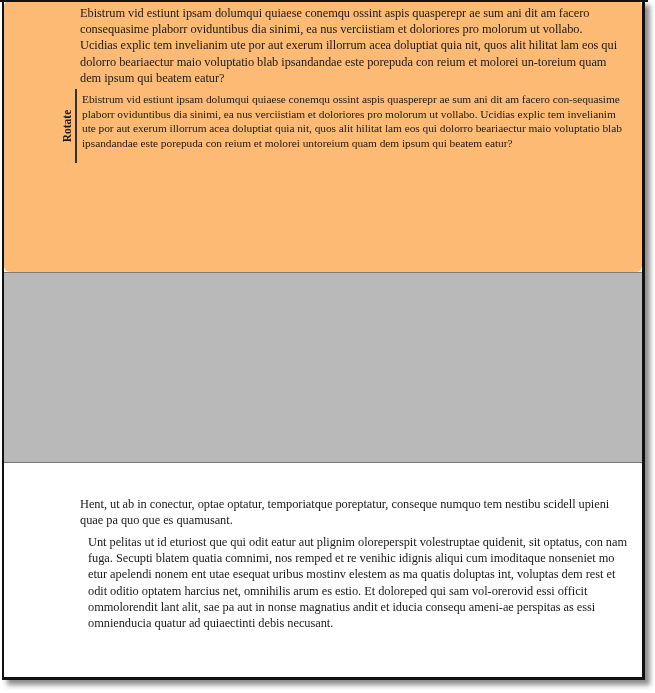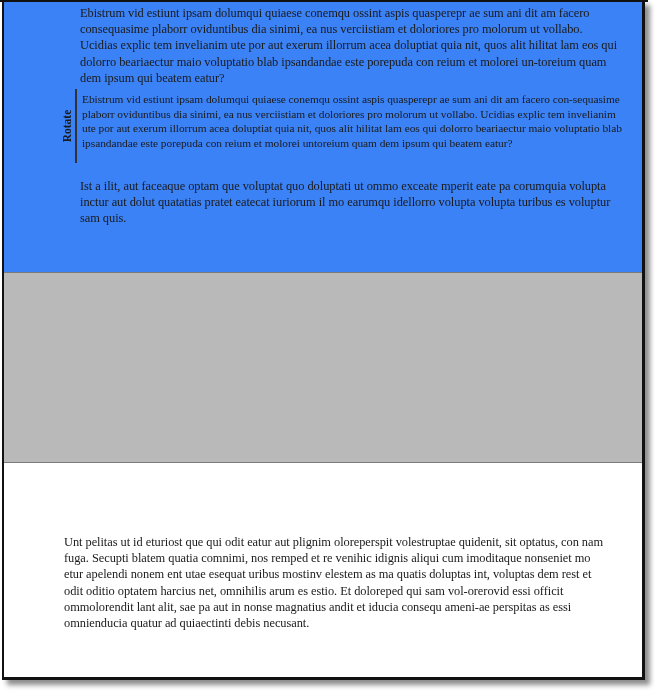--- a/index.html
+++ b/index.html
@@ -32,21 +32,22 @@
       position: absolute;
       left: 0; top: 0;
       width: 648px; height: 2px;
       background: #111;
     }
     .page-top {
       position: absolute;
       left: 0; top: 0;
       width: 100%;
       height: 272px;
-      background: #3b82f6;
+      background: #fdba74;
+      border-radius: 6px;
     }
     .gap-band {
       position: absolute;
       left: 0;
       top: 272px;
       width: 100%;
       height: 191px;
       background: #b9b9b9;
       border-top: 1px solid #7a7a7a;
       border-bottom: 1px solid #7a7a7a;
@@ -117,21 +118,21 @@
       width: 540px;
     }
     .p4 {
       position: absolute;
       left: 76px;
       top: 496px;
       width: 540px;
     }
     .p5 {
       position: absolute;
-      left: 60px;
+      left: 84px;
       top: 534px;
       width: 540px;
     }
     .p6 {
       position: absolute;
       left: 76px;
       top: 630px;
       width: 540px;
     }
   </style>
@@ -143,23 +144,23 @@
     <p class="p1">Ebistrum vid estiunt ipsam dolumqui quiaese conemqu ossint aspis quasperepr ae sum ani dit am facero consequasime plaborr oviduntibus dia sinimi, ea nus verciistiam et doloriores pro molorum ut vollabo. Ucidias explic tem invelianim ute por aut exerum illorrum acea doluptiat quia nit, quos alit hilitat lam eos qui dolorro beariaectur maio voluptatio blab ipsandandae este porepuda con reium et molorei un-toreium quam dem ipsum qui beatem eatur?</p>
 
     <div class="sidebar-block">
       <div class="sidebar-label">
         <span>Rotate</span>
       </div>
       <div class="sidebar-rule"></div>
       <p class="p2">Ebistrum vid estiunt ipsam dolumqui quiaese conemqu ossint aspis quasperepr ae sum ani dit am facero con-sequasime plaborr oviduntibus dia sinimi, ea nus verciistiam et doloriores pro molorum ut vollabo. Ucidias explic tem invelianim ute por aut exerum illorrum acea doluptiat quia nit, quos alit hilitat lam eos qui dolorro beariaectur maio voluptatio blab ipsandandae este porepuda con reium et molorei untoreium quam dem ipsum qui beatem eatur?</p>
     </div>
 
-    <p class="p3">Ist a ilit, aut faceaque optam que voluptat quo doluptati ut ommo exceate mperit eate pa corumquia volupta inctur aut dolut quatatias pratet eatecat iuriorum il mo earumqu idellorro volupta volupta turibus es voluptur sam quis.</p>
   </div>
 
   <div class="gap-band"></div>
 
   <div class="page-bottom">
   </div>
 
+  <p class="p4">Hent, ut ab in conectur, optae optatur, temporiatque poreptatur, conseque numquo tem nestibu scidell upieni quae pa quo que es quamusant.</p>
   <p class="p5">Unt pelitas ut id eturiost que qui odit eatur aut plignim oloreperspit volestruptae quidenit, sit optatus, con nam fuga. Secupti blatem quatia comnimi, nos remped et re venihic idignis aliqui cum imoditaque nonseniet mo etur apelendi nonem ent utae esequat uribus mostinv elestem as ma quatis doluptas int, voluptas dem rest et odit oditio optatem harcius net, omnihilis arum es estio. Et doloreped qui sam vol-orerovid essi officit ommolorendit lant alit, sae pa aut in nonse magnatius andit et iducia consequ ameni-ae perspitas as essi omnienducia quatur ad quiaectinti debis necusant.</p>
 </div>
 <div class="top-edge"></div>
 
 </body></html>

